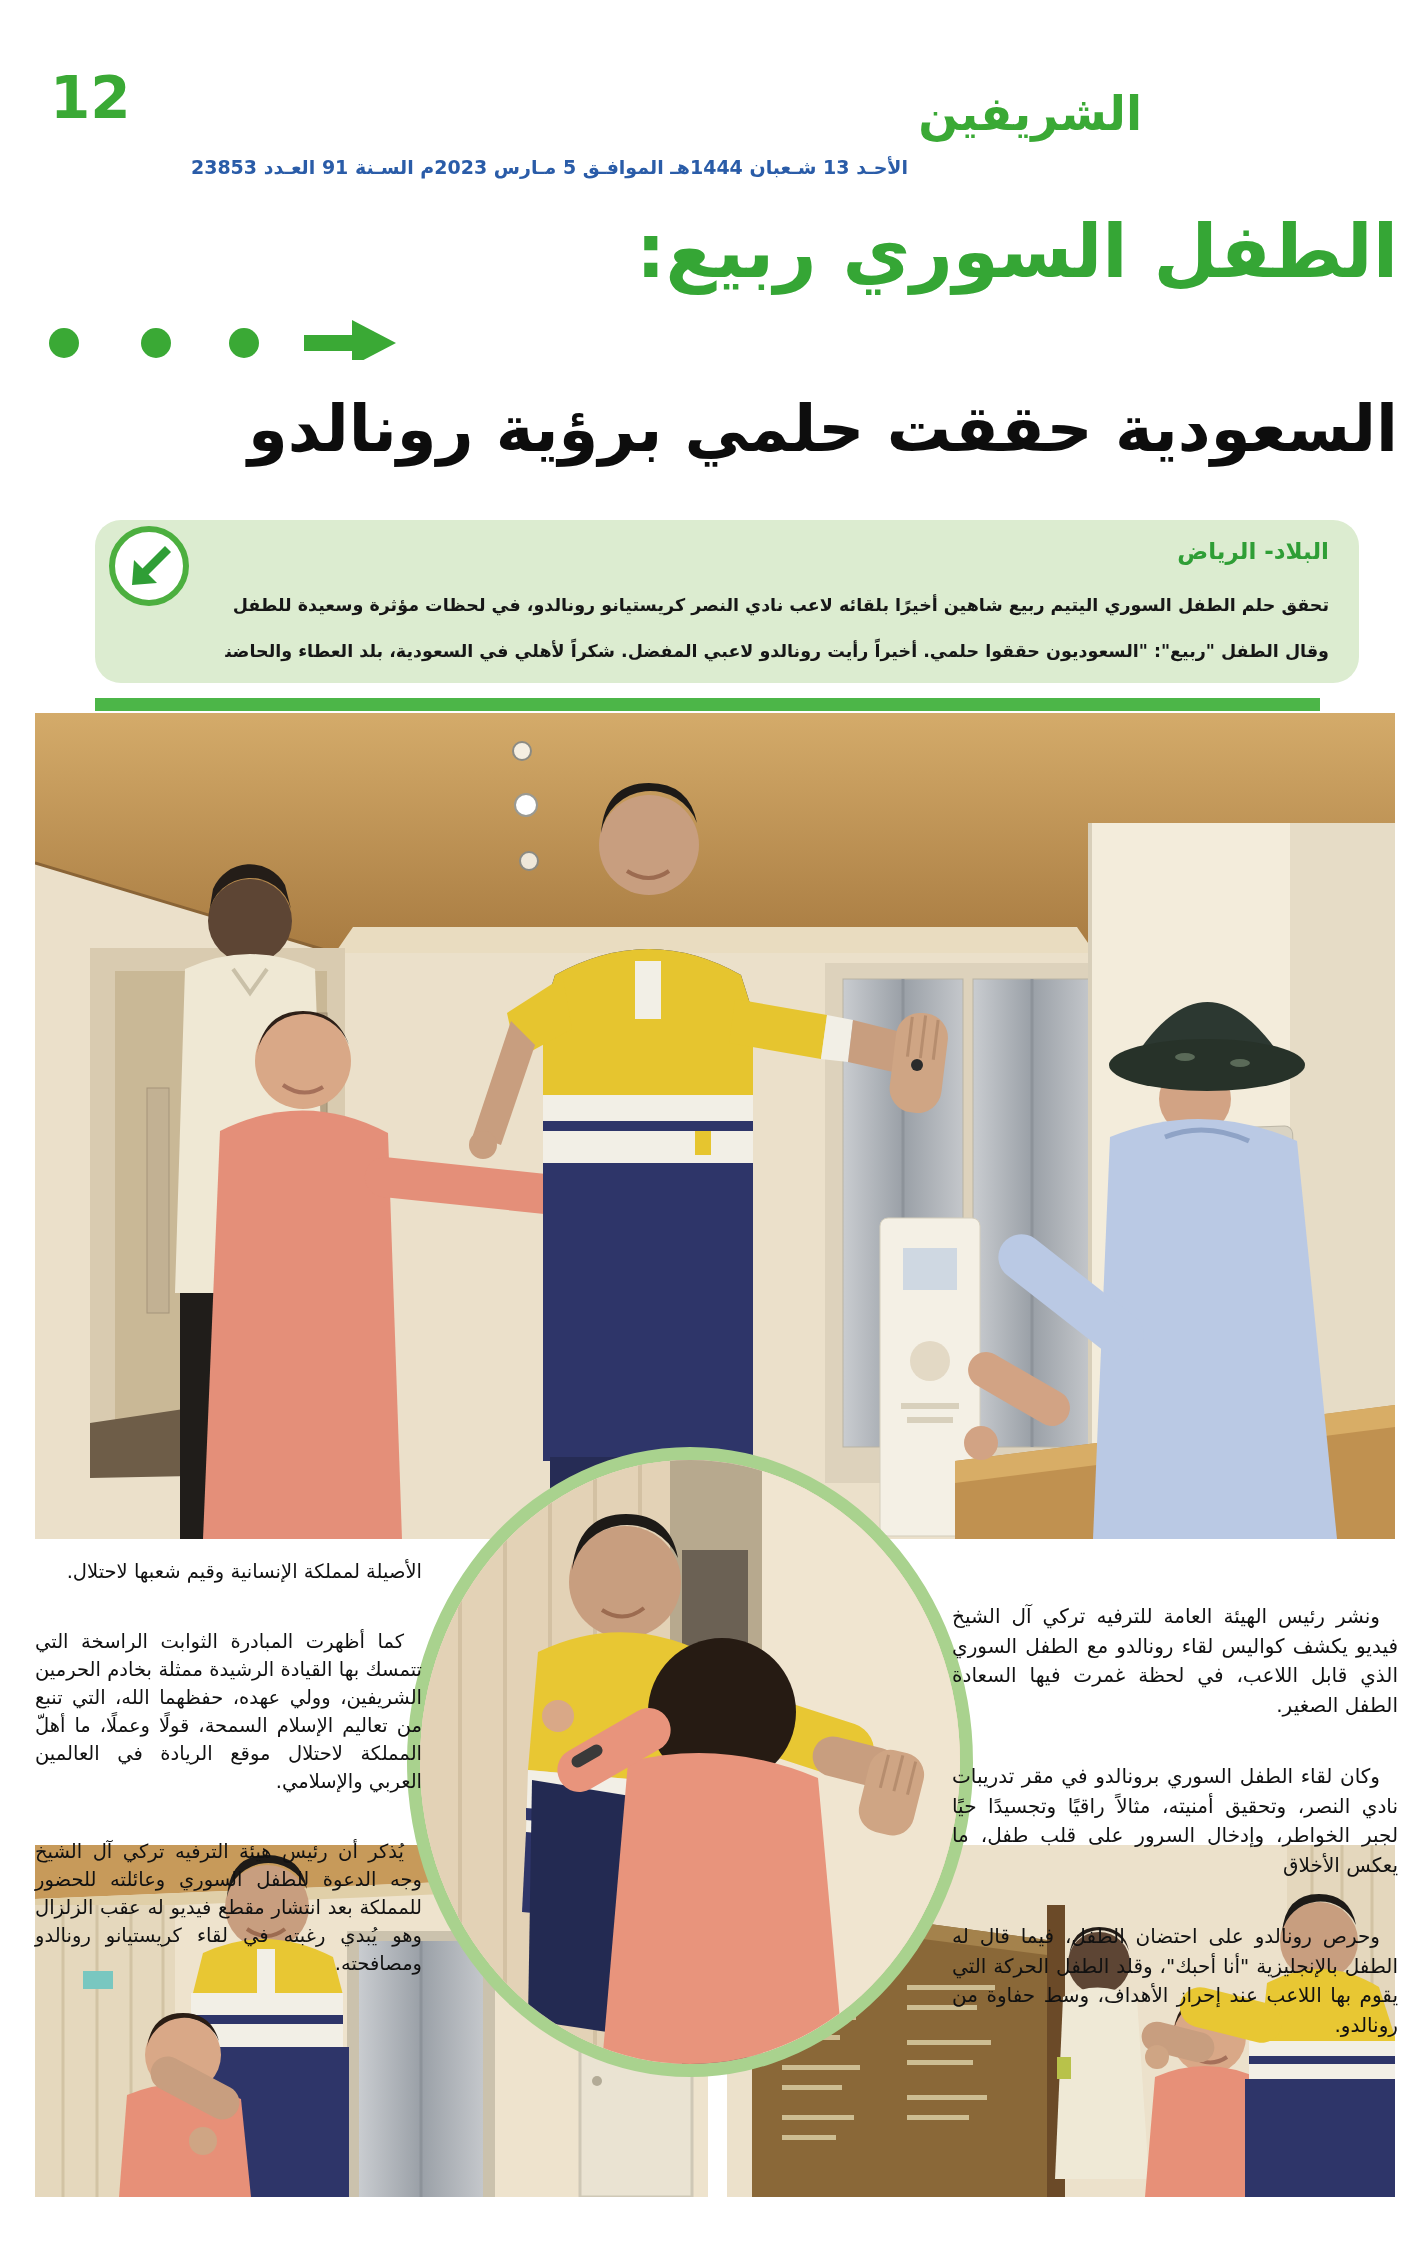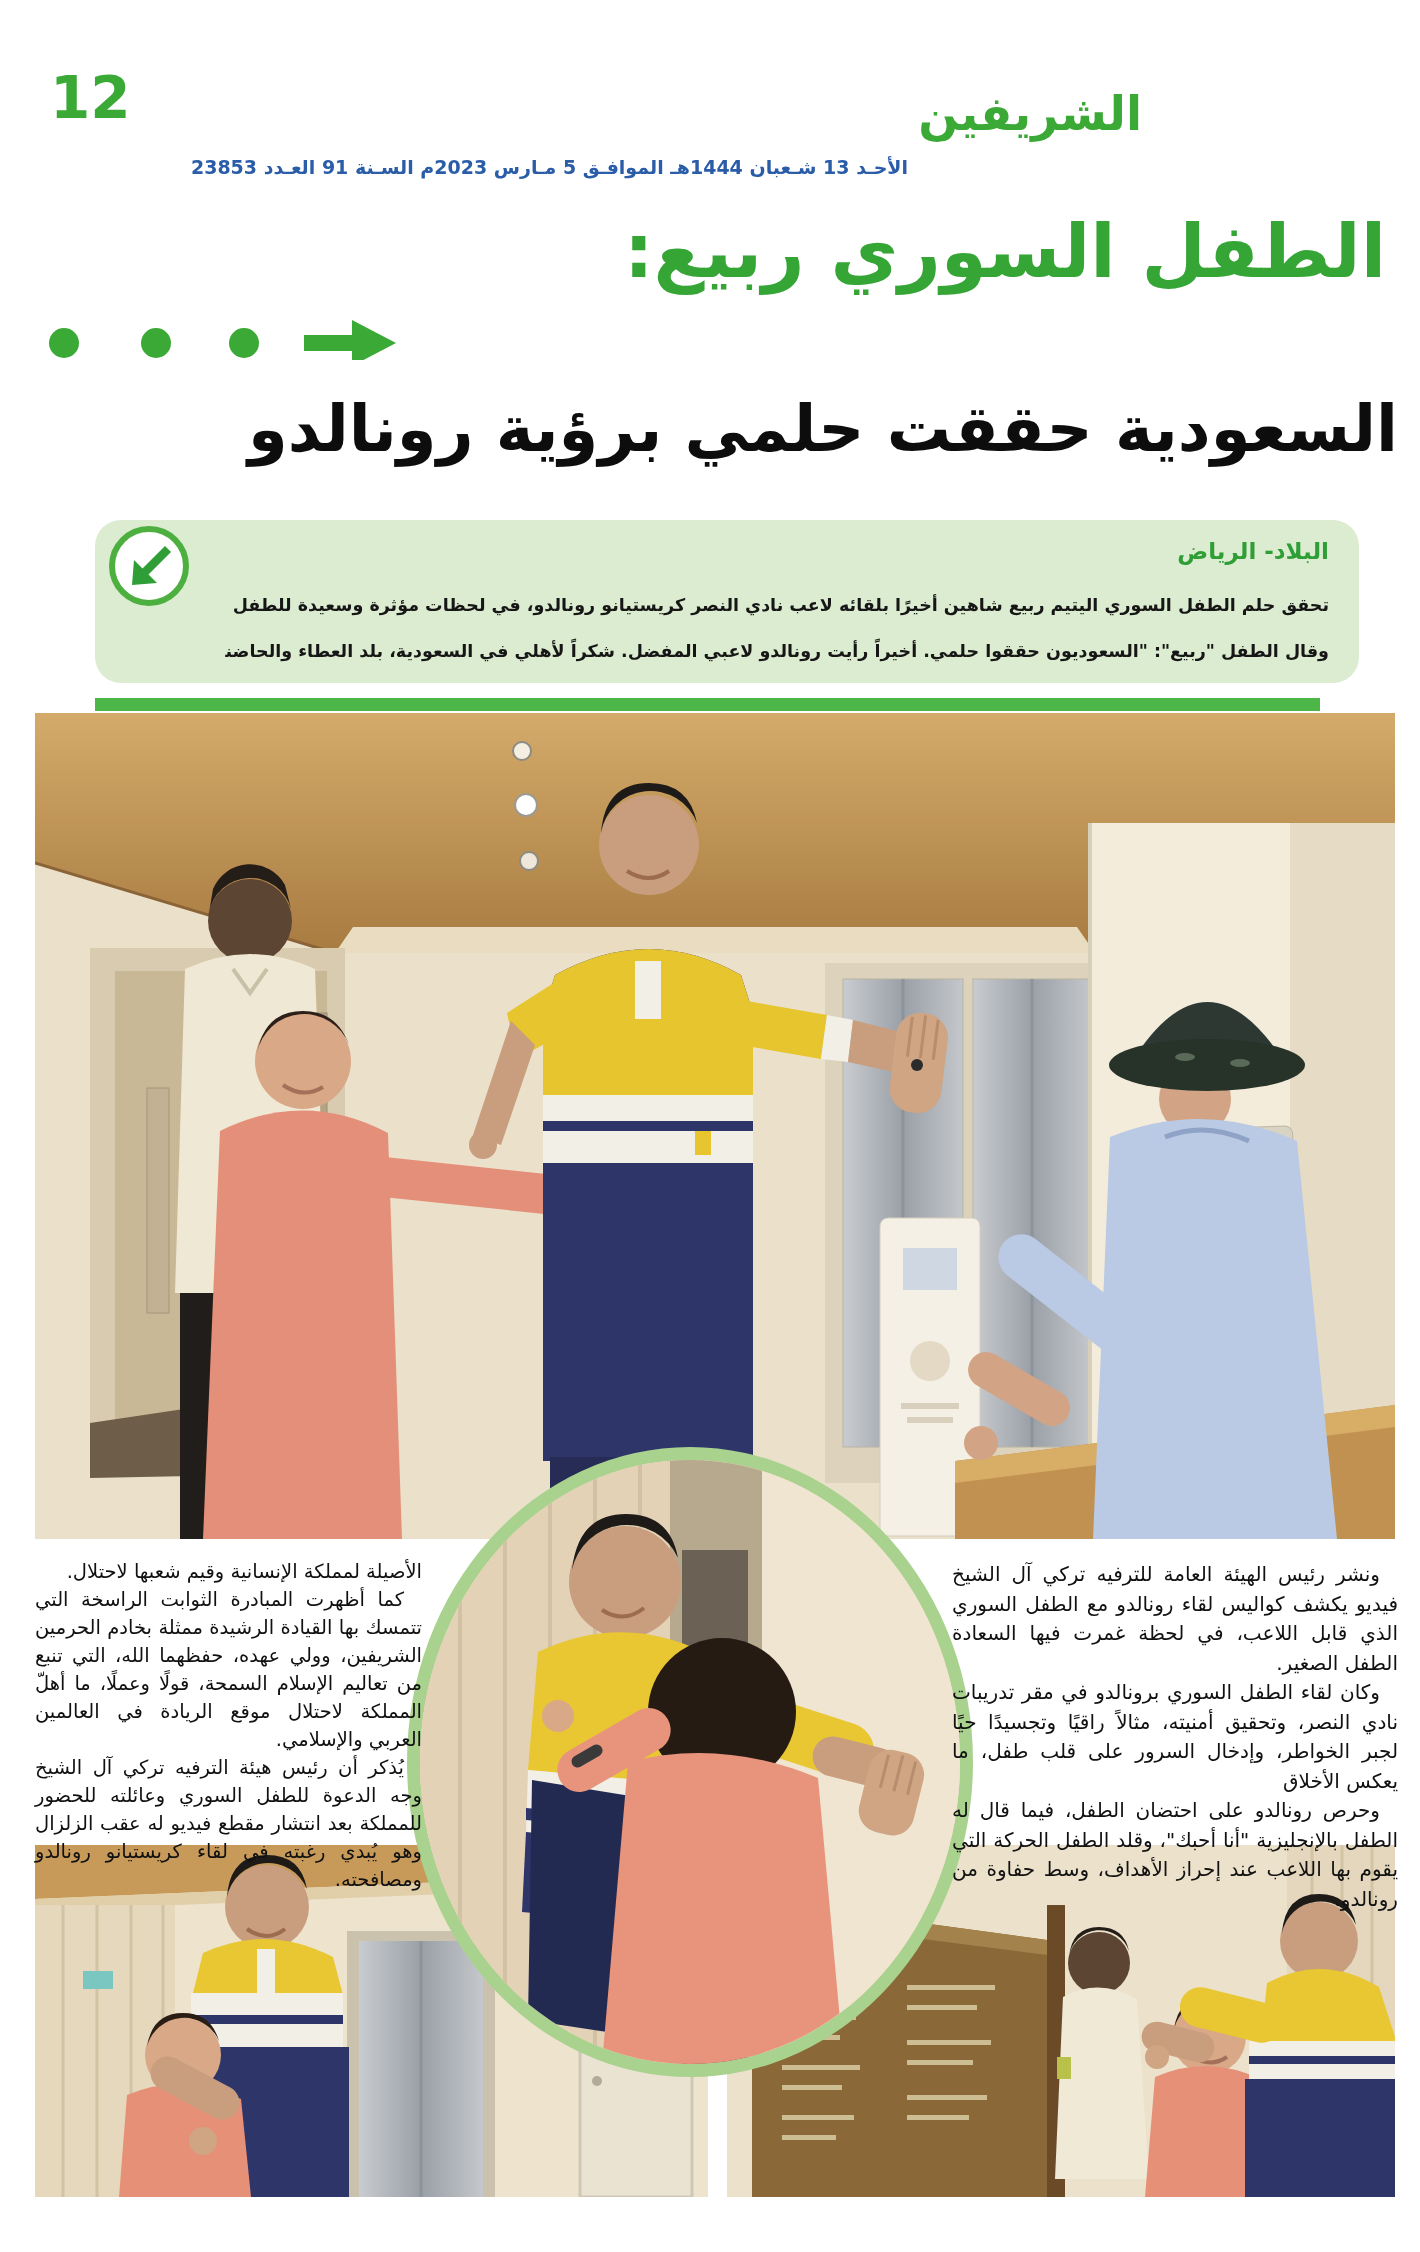--- a/index.html
+++ b/index.html
@@ -6,35 +6,35 @@
   .page{position:relative;width:1420px;height:2252px;background:#fff;overflow:hidden;
         font-family:"DejaVu Sans",sans-serif;direction:rtl;}
   .abs{position:absolute;}
   .page-number{left:50px;top:64px;font-size:58px;font-weight:bold;color:#3aa935;direction:ltr;text-align:center;}
   .logo-wrap{right:26px;top:22px;width:230px;height:150px;}
   .logo-map{position:absolute;right:62px;top:-2px;width:112px;height:98px;z-index:0;}
   .logo-text{position:absolute;right:0;top:14px;z-index:1;font-size:86px;font-weight:bold;color:#2356a5;line-height:1;
              text-shadow:-2px 2px 0 #ccd2da,2px -2px 0 #ccd2da,2px 2px 0 #ccd2da,-2px -2px 0 #ccd2da;}
   .section-label{right:278px;top:90px;font-size:47px;font-weight:bold;color:#3aa935;line-height:1;}
   .dateline{right:512px;top:156px;font-size:19px;font-weight:bold;color:#2a5ca8;white-space:nowrap;}
-  .kicker{right:34px;top:203px;font-size:74px;font-weight:800;color:#35a635;white-space:nowrap;line-height:1.3;text-align:center;}
+  .kicker{right:22px;top:203px;font-size:74px;font-weight:800;color:#35a635;white-space:nowrap;line-height:1.3;text-align:center;}
   .decor{left:46px;top:314px;width:352px;height:46px;}
   .headline-main{right:22px;top:386px;font-size:64px;font-weight:700;color:#0d0d0d;white-space:nowrap;line-height:1.35;}
   .lead-box{left:95px;top:520px;width:1264px;height:163px;background:#dcecd0;border-radius:26px;}
   .lead-icon{position:absolute;left:12px;top:4px;width:84px;height:84px;}
   .lead-byline{position:absolute;right:30px;top:18px;font-size:23px;font-weight:bold;color:#2f9e36;}
   .lead-paras{position:absolute;right:30px;left:130px;top:62px;text-align:right;}
   .lead-paras p{margin:0;font-size:17.5px;font-weight:bold;color:#161616;line-height:46px;
                 white-space:nowrap;overflow:hidden;}
   .green-bar{left:95px;top:698px;width:1225px;height:13px;background:#4cb648;}
   .photo{display:block;}
   .main-photo{left:35px;top:713px;width:1360px;height:826px;}
   .col{color:#111;text-align:justify;text-align-last:right;}
   .col p{margin:0;}
-  .col p.indent{text-indent:18px;}
+  .col p.indent{text-indent:18px;margin-top:42px;}
   .col-right{left:952px;top:1560px;width:446px;font-size:20px;line-height:29.5px;z-index:7;}
   .col-left{left:35px;top:1558px;width:387px;font-size:19.5px;line-height:28px;z-index:7;}
   .circle-photo{left:407px;top:1447px;width:540px;height:604px;border:13px solid #a9d28e;border-radius:50%;
                 overflow:hidden;z-index:6;background:#ead9c0;}
   .photo-bl{left:35px;top:1845px;width:673px;height:352px;z-index:1;}
   .photo-br{left:727px;top:1845px;width:668px;height:352px;z-index:1;}
 </style>
 </head>
 <body>
 

